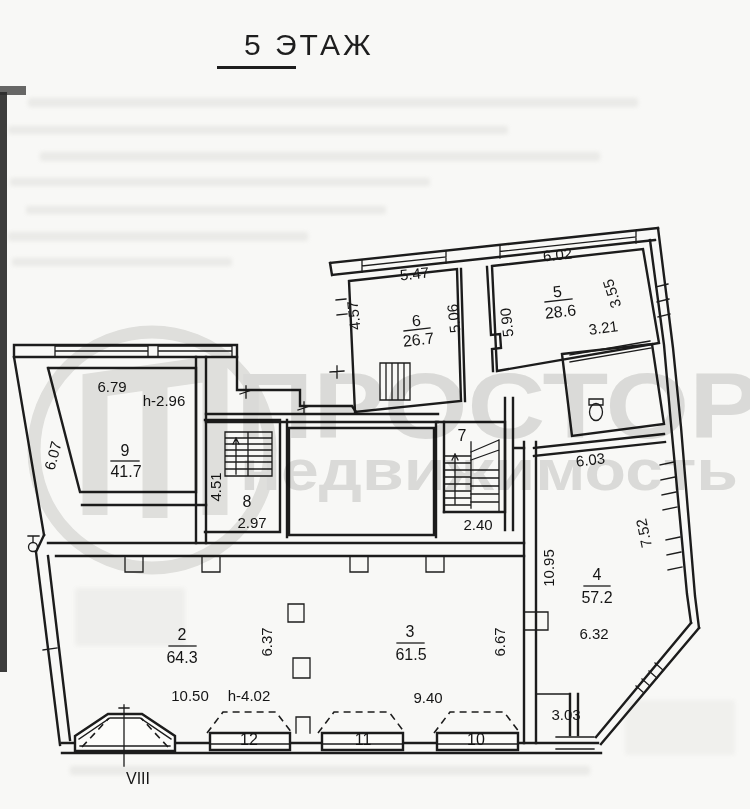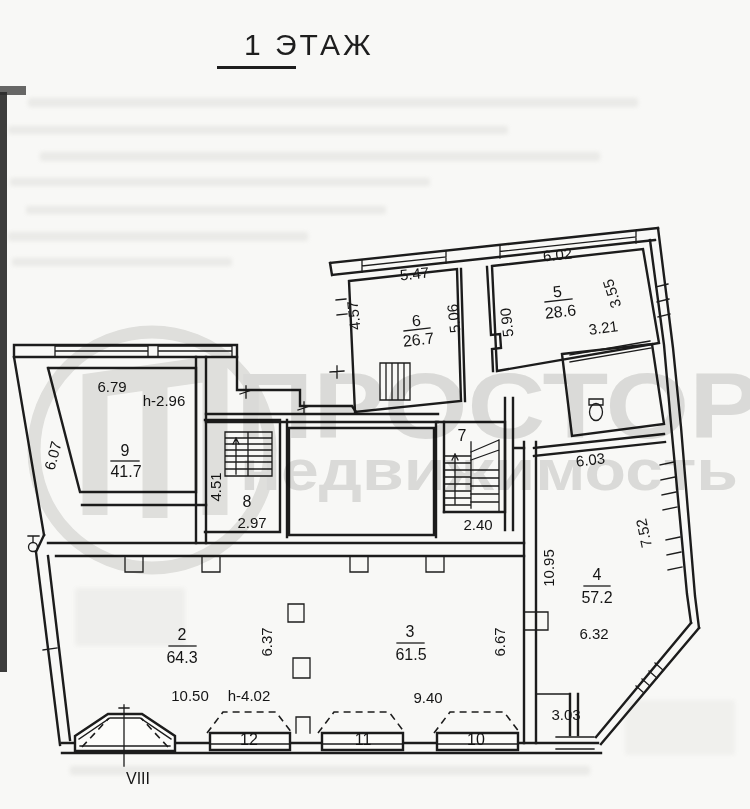--- a/index.html
+++ b/index.html
@@ -47,21 +47,21 @@
 <div class="ghost" style="left:8px;top:126px;width:500px;height:8px"></div>
 <div class="ghost" style="left:40px;top:152px;width:560px;height:9px"></div>
 <div class="ghost" style="left:10px;top:178px;width:420px;height:8px"></div>
 <div class="ghost" style="left:26px;top:206px;width:360px;height:8px"></div>
 <div class="ghost" style="left:8px;top:232px;width:300px;height:9px"></div>
 <div class="ghost" style="left:12px;top:258px;width:220px;height:8px"></div>
 <div class="ghost" style="left:75px;top:588px;width:110px;height:58px;opacity:.7"></div>
 <div class="ghost" style="left:70px;top:766px;width:520px;height:9px"></div>
 <div class="ghost" style="left:625px;top:700px;width:110px;height:55px;opacity:.6"></div>
 
-<div class="page-title">1 ЭТАЖ</div>
+<div class="page-title">5 ЭТАЖ</div>
 <div class="title-underline"></div>
 
 <svg width="750" height="809" viewBox="0 0 750 809">
 
   <g>
 
     <path class="wall" d="M330,263 L658,228 M332,275 L655,240 M330,263 L332,275"></path>
 
     <path class="wall" d="M658,228 L673,348 L681,427 L695,596 L699,628"></path>
     <path class="wall" d="M650,240 L664,345 L671,424 L687,594 L691,623"></path>

